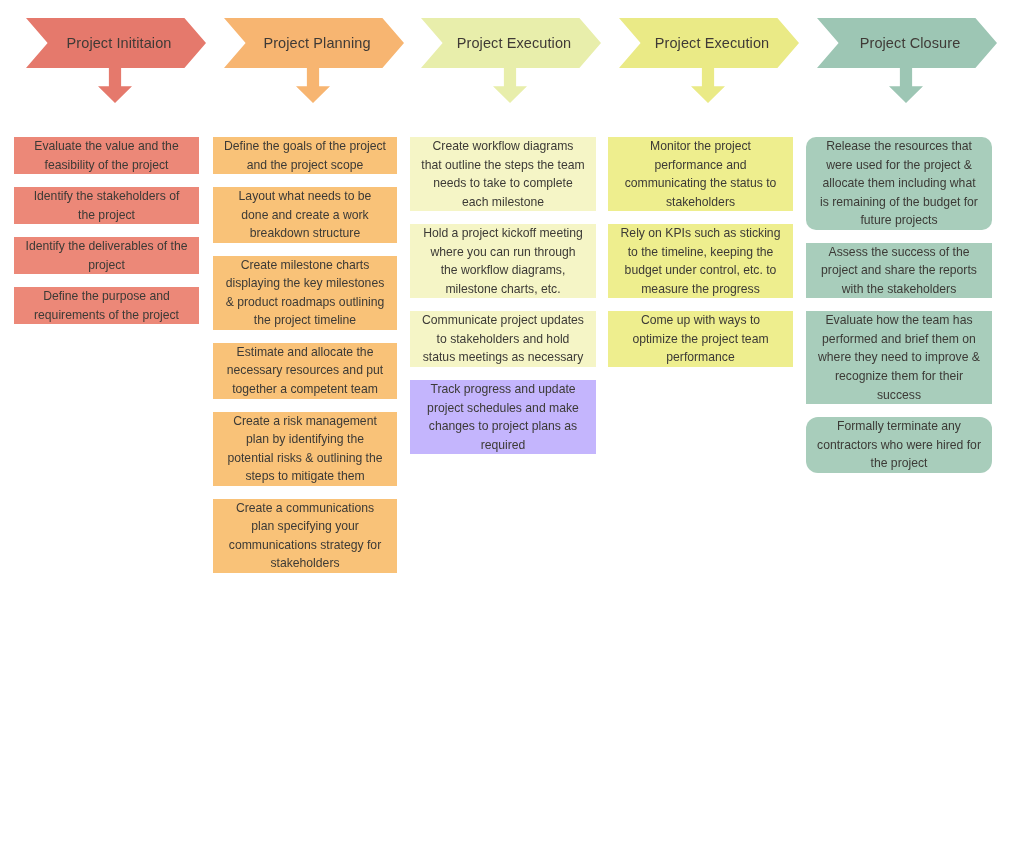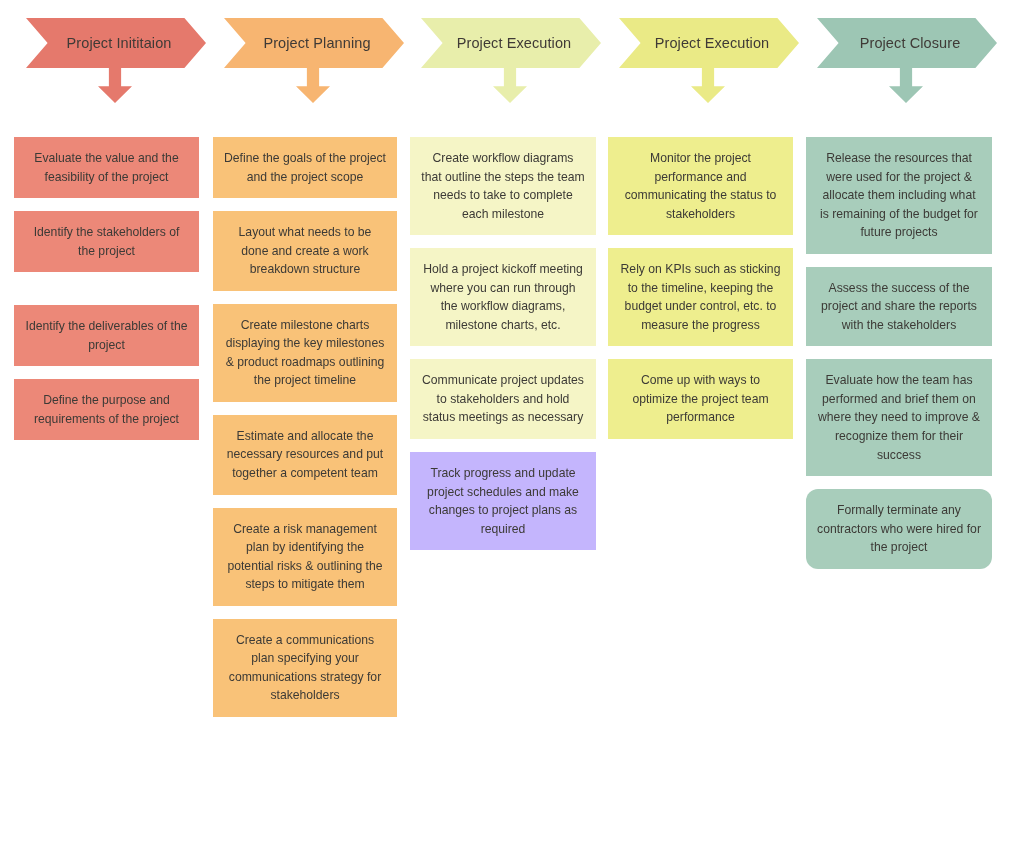--- a/index.html
+++ b/index.html
@@ -69,21 +69,21 @@
     position: absolute;
     top: 137px;
     width: 185px;
     display: flex;
     flex-direction: column;
     gap: 13px;
   }
 
   .card {
     width: 185px;
-    padding: 12px 11px;
+    padding: 0 11px;
     display: flex;
     align-items: center;
     justify-content: center;
     text-align: center;
     font-size: 12.2px;
     line-height: 1.52;
     color: #3c3a36;
   }
 
   
@@ -149,21 +149,21 @@
           </div>
           <div class="arrow-down" style="background: rgb(157, 198, 180);"></div>
         </div>
       </div>
     </div>
 
   <div id="stacks">
       <div class="card-stack stack0">
         <div class="card" style="background: rgb(236, 136, 120);">Evaluate the value and the feasibility of the project</div>
         <div class="card" style="background: rgb(236, 136, 120);">Identify the stakeholders of the project</div>
-        <div class="card" style="background: rgb(236, 136, 120); margin-top: 20px;">Identify the deliverables of the project</div>
+        <div class="card" style="background: rgb(236, 136, 120);">Identify the deliverables of the project</div>
         <div class="card" style="background: rgb(236, 136, 120);">Define the purpose and requirements of the project</div>
       </div>
       <div class="card-stack stack1">
         <div class="card" style="background: rgb(249, 194, 120);">Define the goals of the project and the project scope</div>
         <div class="card" style="background: rgb(249, 194, 120);">Layout what needs to be done and create a work breakdown structure</div>
         <div class="card" style="background: rgb(249, 194, 120);">Create milestone charts displaying the key milestones &amp; product roadmaps outlining the project timeline</div>
         <div class="card" style="background: rgb(249, 194, 120);">Estimate and allocate the necessary resources and put together a competent team</div>
         <div class="card" style="background: rgb(249, 194, 120);">Create a risk management plan by identifying the potential risks &amp; outlining the steps to mitigate them</div>
         <div class="card" style="background: rgb(249, 194, 120);">Create a communications plan specifying your communications strategy for stakeholders</div>
       </div>
@@ -172,19 +172,19 @@
         <div class="card" style="background: rgb(245, 245, 198);">Hold a project kickoff meeting where you can run through the workflow diagrams, milestone charts, etc.</div>
         <div class="card" style="background: rgb(245, 245, 198);">Communicate project updates to stakeholders and hold status meetings as necessary</div>
         <div class="card" style="background: #c4b5fd;">Track progress and update project schedules and make changes to project plans as required</div>
       </div>
       <div class="card-stack stack3">
         <div class="card" style="background: rgb(238, 238, 142);">Monitor the project performance and communicating the status to stakeholders</div>
         <div class="card" style="background: rgb(238, 238, 142);">Rely on KPIs such as sticking to the timeline, keeping the budget under control, etc. to measure the progress</div>
         <div class="card" style="background: rgb(238, 238, 142);">Come up with ways to optimize the project team performance</div>
       </div>
       <div class="card-stack stack4">
-        <div class="card" style="background: rgb(168, 205, 187);">Release the resources that were used for the project &amp; allocate them including what is remaining of the budget for future projects</div>
+        <div class="card" style="background: rgb(168, 205, 187); border-radius: 10px;">Release the resources that were used for the project &amp; allocate them including what is remaining of the budget for future projects</div>
         <div class="card" style="background: rgb(168, 205, 187);">Assess the success of the project and share the reports with the stakeholders</div>
         <div class="card" style="background: rgb(168, 205, 187);">Evaluate how the team has performed and brief them on where they need to improve &amp; recognize them for their success</div>
         <div class="card" style="background: rgb(168, 205, 187); border-radius: 12px;">Formally terminate any contractors who were hired for the project</div>
       </div>
     </div>
 </div>
 
 </body></html>

